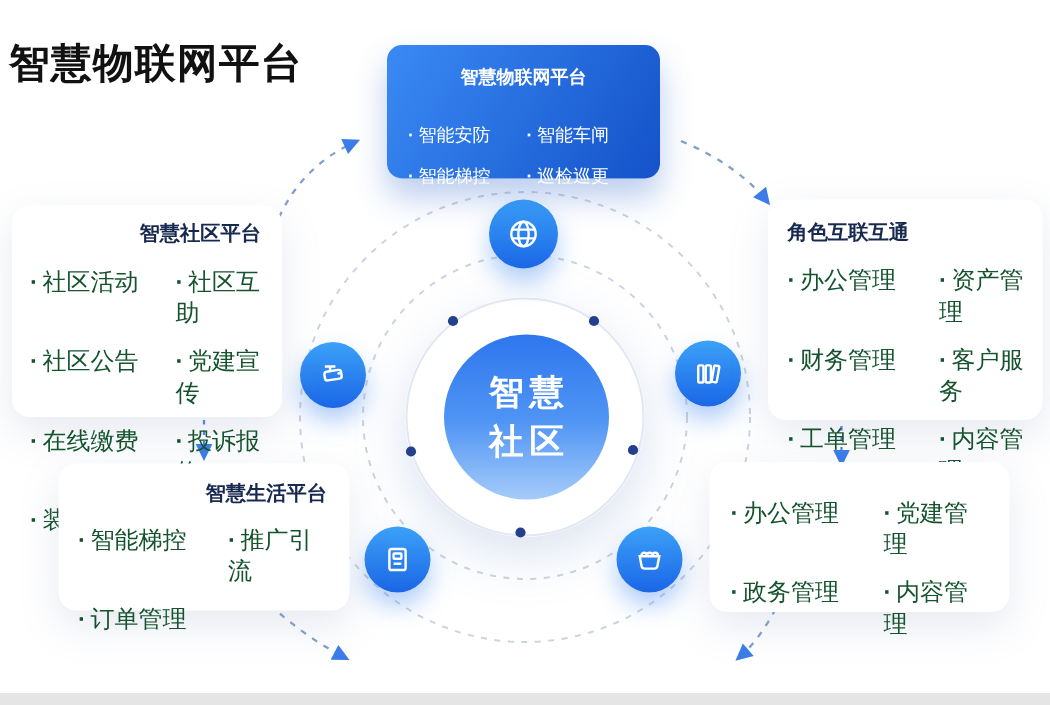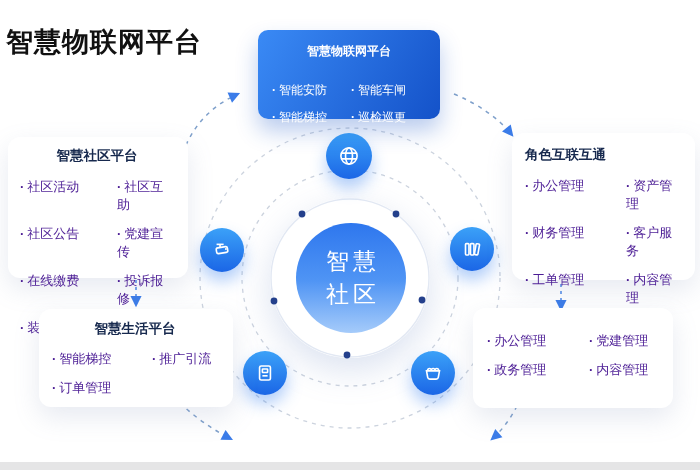--- a/index.html
+++ b/index.html
@@ -15,21 +15,21 @@
   
   .white-disc{
     position:absolute;left:270px;top:198px;width:160px;height:160px;border-radius:50%;
     background:#ffffff;box-shadow:0 12px 34px rgba(125,150,200,0.28);
   }
   .dots-svg{position:absolute;left:266px;top:194px;width:168px;height:168px;}
   .center-circle{
     position:absolute;left:296px;top:223px;width:110px;height:110px;border-radius:50%;
     background:linear-gradient(180deg,#2e77ee 0%,#4f94f4 52%,#a5cbfa 100%);
     display:flex;flex-direction:column;align-items:center;justify-content:center;
-    color:#fff;font-size:23px;font-weight:400;letter-spacing:4px;line-height:33px;
+    color:#fff;font-size:23px;font-weight:700;letter-spacing:4px;line-height:33px;
     text-indent:4px;
   }
   
   .node{
     position:absolute;border-radius:50%;
     background:linear-gradient(180deg,#3ba1f8 0%,#1b66e6 100%);
     box-shadow:0 9px 16px rgba(47,123,238,0.38);
     display:flex;align-items:center;justify-content:center;
   }
   .node svg{width:26px;height:26px;}
@@ -38,22 +38,22 @@
   .node-right{left:450px;top:227px;width:44px;height:44px;}
   .node-bl{left:243px;top:351px;width:44px;height:44px;}
   .node-br{left:411px;top:351px;width:44px;height:44px;}
   
   .card{
     position:absolute;background:#fff;border-radius:12px;
     box-shadow:0 10px 26px rgba(120,140,180,0.18);
     box-sizing:border-box;
   }
   .card-title{font-size:13.5px;font-weight:800;color:#17294e;}
-  .card-title.t-right{text-align:center;}
-  .items{display:grid;column-gap:4px;row-gap:11px;font-size:13px;color:#4c1d95;}
+  .card-title.t-right{text-align:right;}
+  .items{display:grid;column-gap:4px;row-gap:11px;font-size:16px;color:#14532d;}
   .item::before{content:"·";margin-right:3px;font-weight:700;}
   .card-iot{
     left:258px;top:30px;width:182px;height:89px;border-radius:10px;
     background:linear-gradient(120deg,#3a8af5 0%,#1452c9 100%);
     box-shadow:0 12px 22px rgba(28,86,200,0.30);
     padding:13px 14px 0 14px;
   }
   .card-iot .card-title{color:#fff;text-align:center;font-size:12px;}
   .card-iot .items{margin-top:22px;grid-template-columns:1fr 1fr;row-gap:10px;color:#fff;font-size:12px;}
   .card-community{left:8px;top:137px;width:180px;height:141px;padding:10px 14px 0 12px;}

